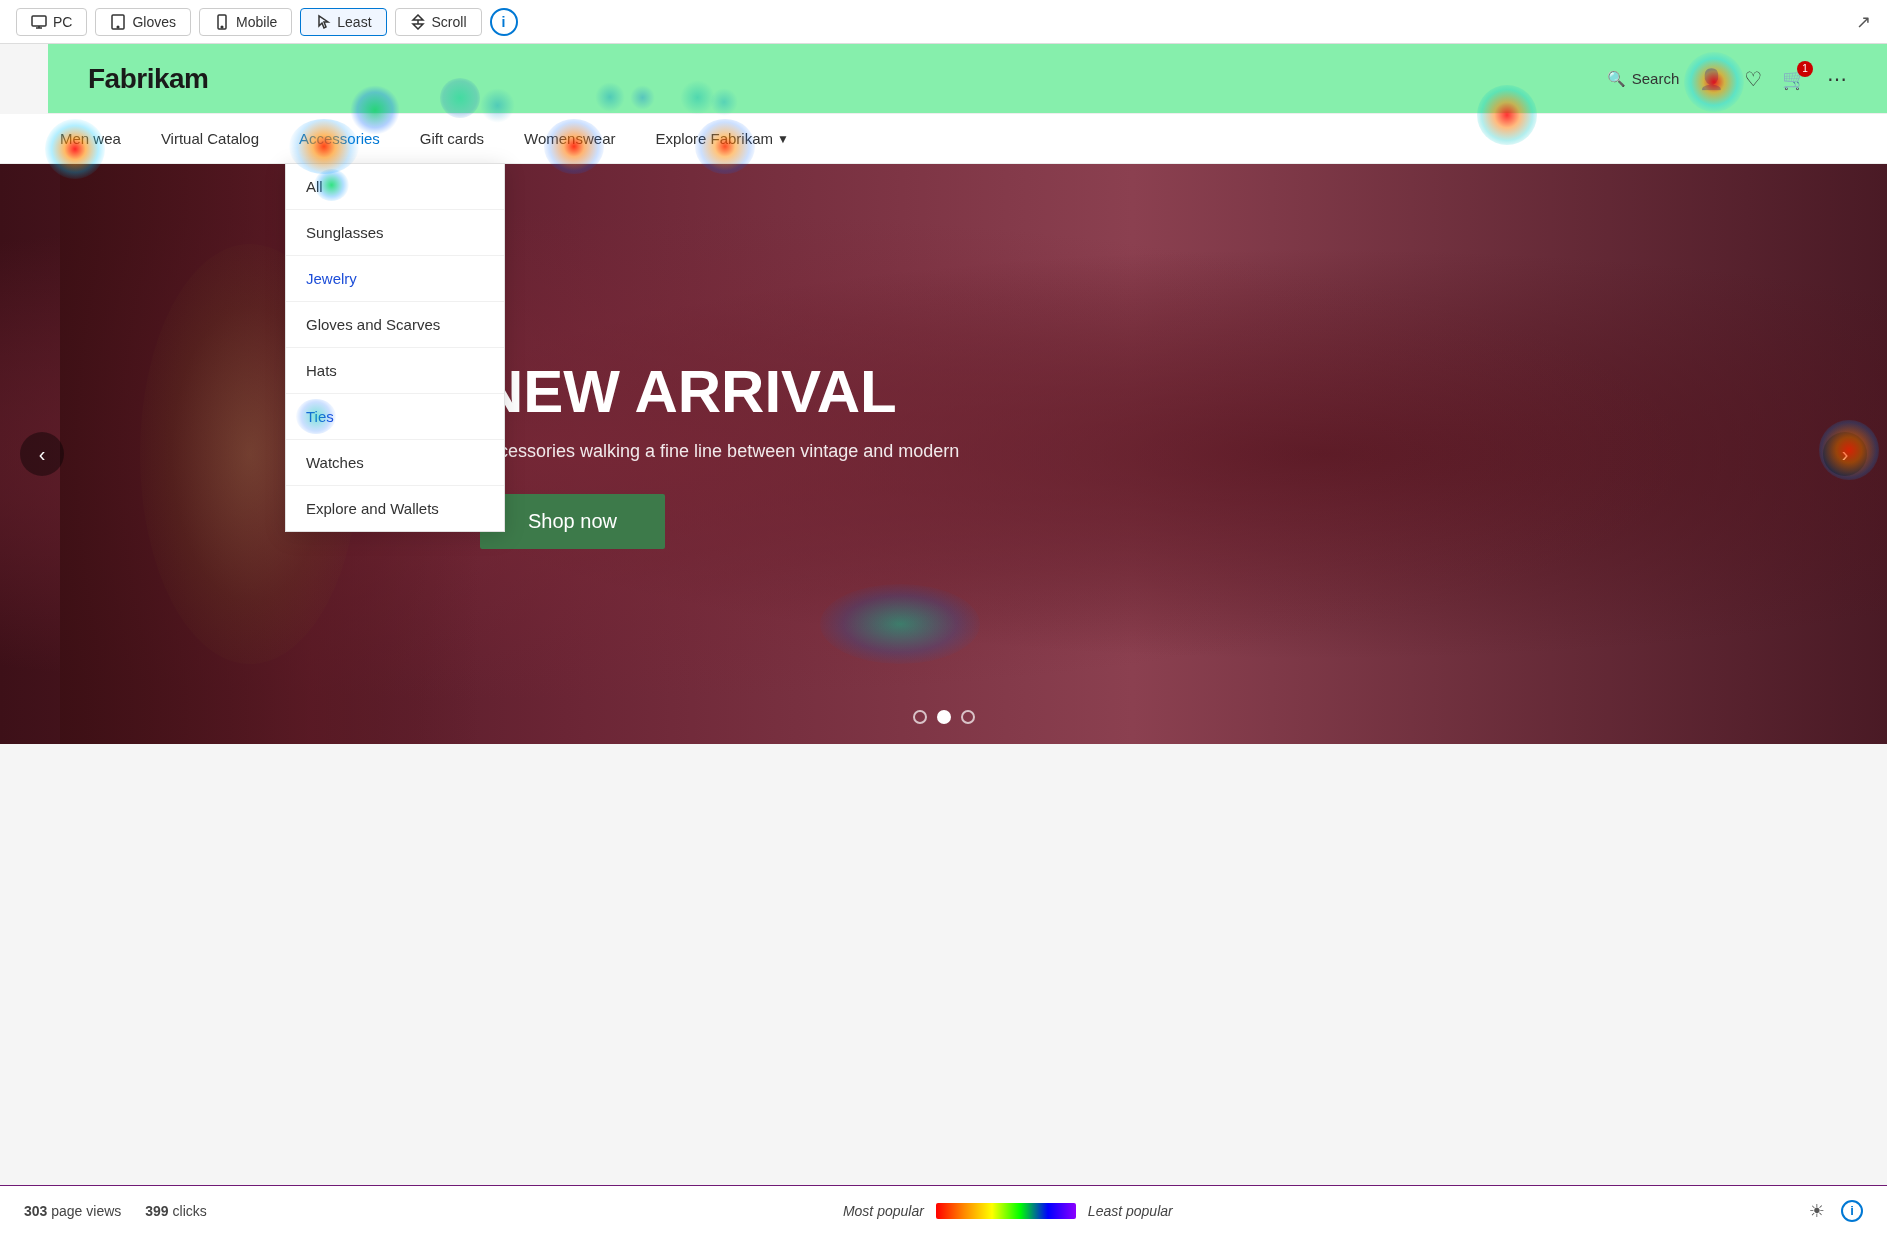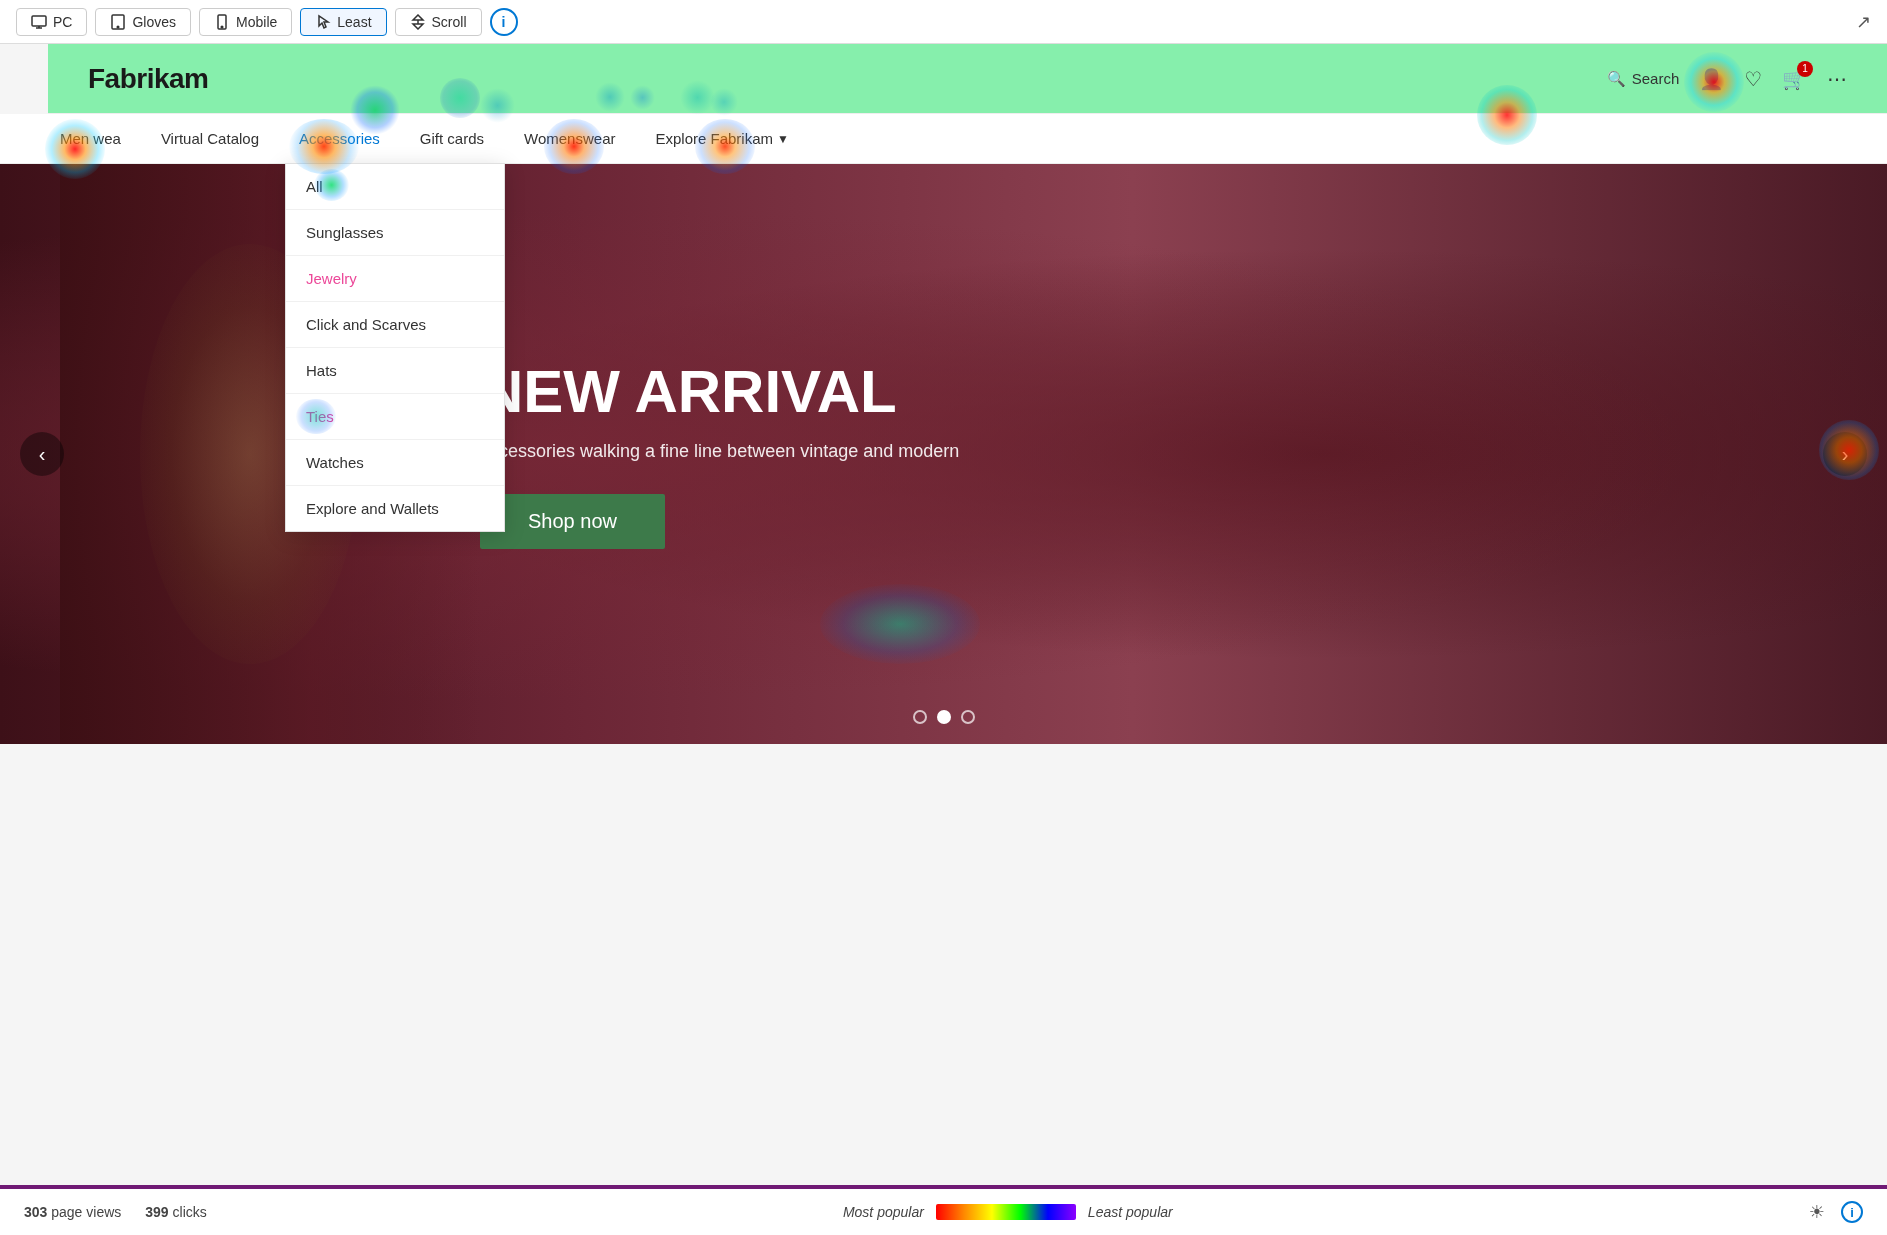--- a/index.html
+++ b/index.html
@@ -62,21 +62,21 @@
       background: #fff; min-width: 220px;
       box-shadow: 0 4px 20px rgba(0,0,0,0.15);
       z-index: 200; border: 1px solid #e0e0e0;
     }
     .dropdown-item {
       padding: 14px 20px; font-size: 15px; color: #333;
       cursor: pointer; border-bottom: 1px solid #f0f0f0;
       display: block;
     }
     .dropdown-item:last-child { border-bottom: none; }
-    .dropdown-item.highlighted { color: #ec4899; }
+    .dropdown-item.highlighted { color: #1d4ed8; }
 
     
     .hero {
       position: relative; width: 100%; height: 580px;
       background: linear-gradient(135deg, #4a1520 0%, #6b2030 40%, #8b3040 70%, #5a1a28 100%);
       overflow: hidden; display: flex; align-items: center;
     }
     .hero-bg {
       position: absolute; inset: 0;
       background: linear-gradient(to right, #3d1018 0%, #6b2535 30%, #8b4050 60%, #4a1a25 100%);
@@ -115,21 +115,21 @@
     }
     .hero-dot {
       width: 14px; height: 14px; border-radius: 50%;
       border: 2px solid rgba(255,255,255,0.7); background: transparent; cursor: pointer;
     }
     .hero-dot.active { background: #fff; }
 
     
     .status-bar {
       position: fixed; bottom: 0; left: 0; right: 0;
-      background: #fff; border-top: 4px solid #701a75;
+      background: #fff; border-top: 1px solid #701a75;
       display: flex; align-items: center; justify-content: space-between;
       padding: 0 24px; height: 50px; font-size: 14px; color: #444;
     }
     .status-left { display: flex; gap: 24px; }
     .status-legend { display: flex; align-items: center; gap: 12px; font-style: italic; }
     .legend-gradient {
       width: 140px; height: 16px;
       background: linear-gradient(to right, #ff0000, #ff8800, #ffff00, #00ff00, #0000ff, #8b00ff);
       border-radius: 2px;
     }
@@ -277,21 +277,21 @@
         <div style="width:35px;height:32px;border-radius:50%;background:radial-gradient(circle, rgba(0,220,100,0.8) 0%, rgba(0,150,255,0.3) 50%, transparent 75%);"></div>
       </div>
     </a>
     <a class="dropdown-item">
       <span>Sunglasses</span>
     </a>
     <a class="dropdown-item highlighted">
       <span>Jewelry</span>
     </a>
     <a class="dropdown-item">
-      <span>Click and Scarves</span>
+      <span>Gloves and Scarves</span>
     </a>
     <a class="dropdown-item">
       <span>Hats</span>
     </a>
     <a class="dropdown-item highlighted" style="position:relative;">
       <span>Ties</span>
       <div style="position:absolute; left:10px; top:5px; pointer-events:none; z-index:999;">
         <div style="width:40px;height:35px;border-radius:50%;background:radial-gradient(circle, rgba(0,200,180,0.5) 0%, rgba(0,100,255,0.2) 55%, transparent 78%);"></div>
       </div>
     </a>

